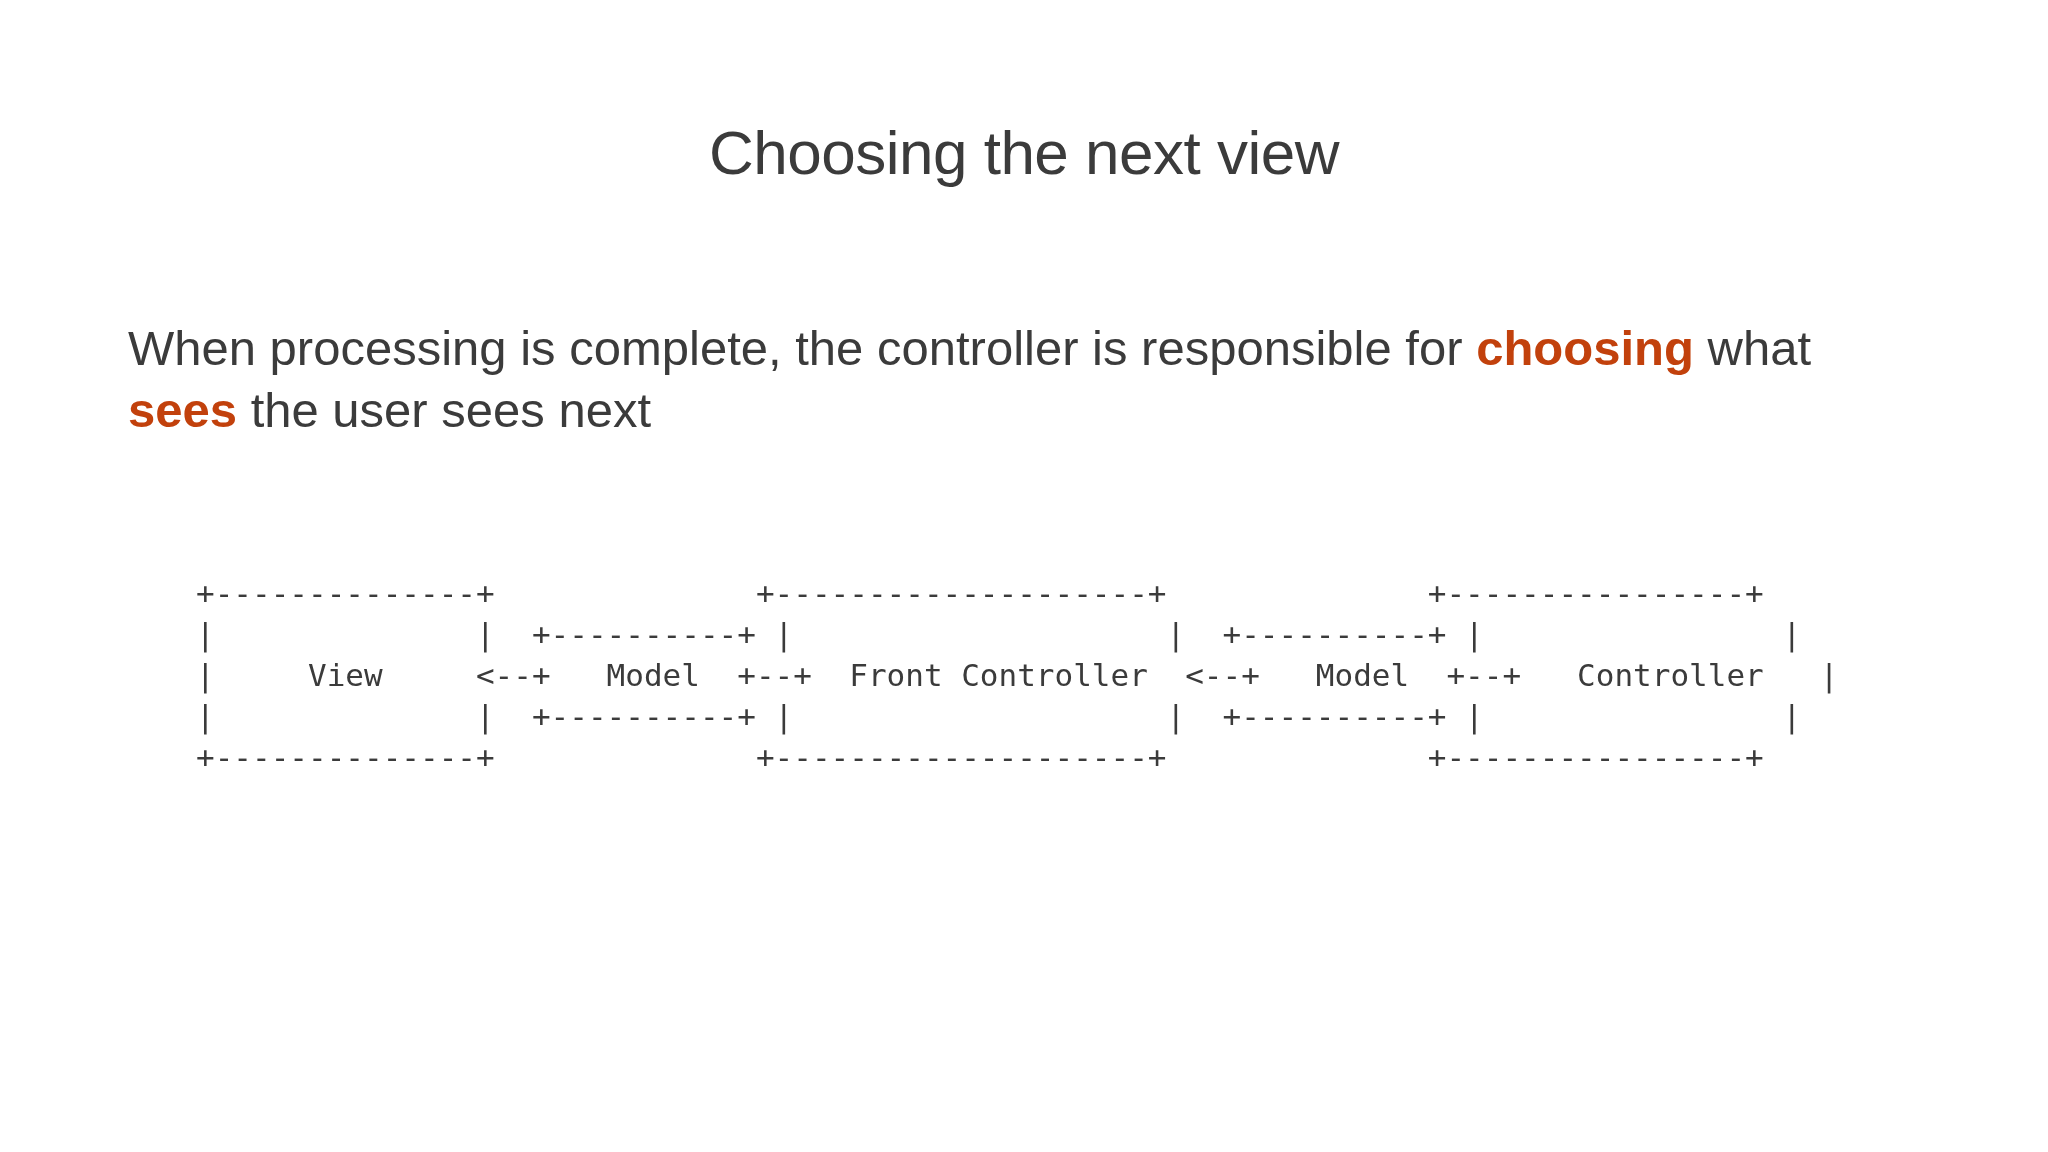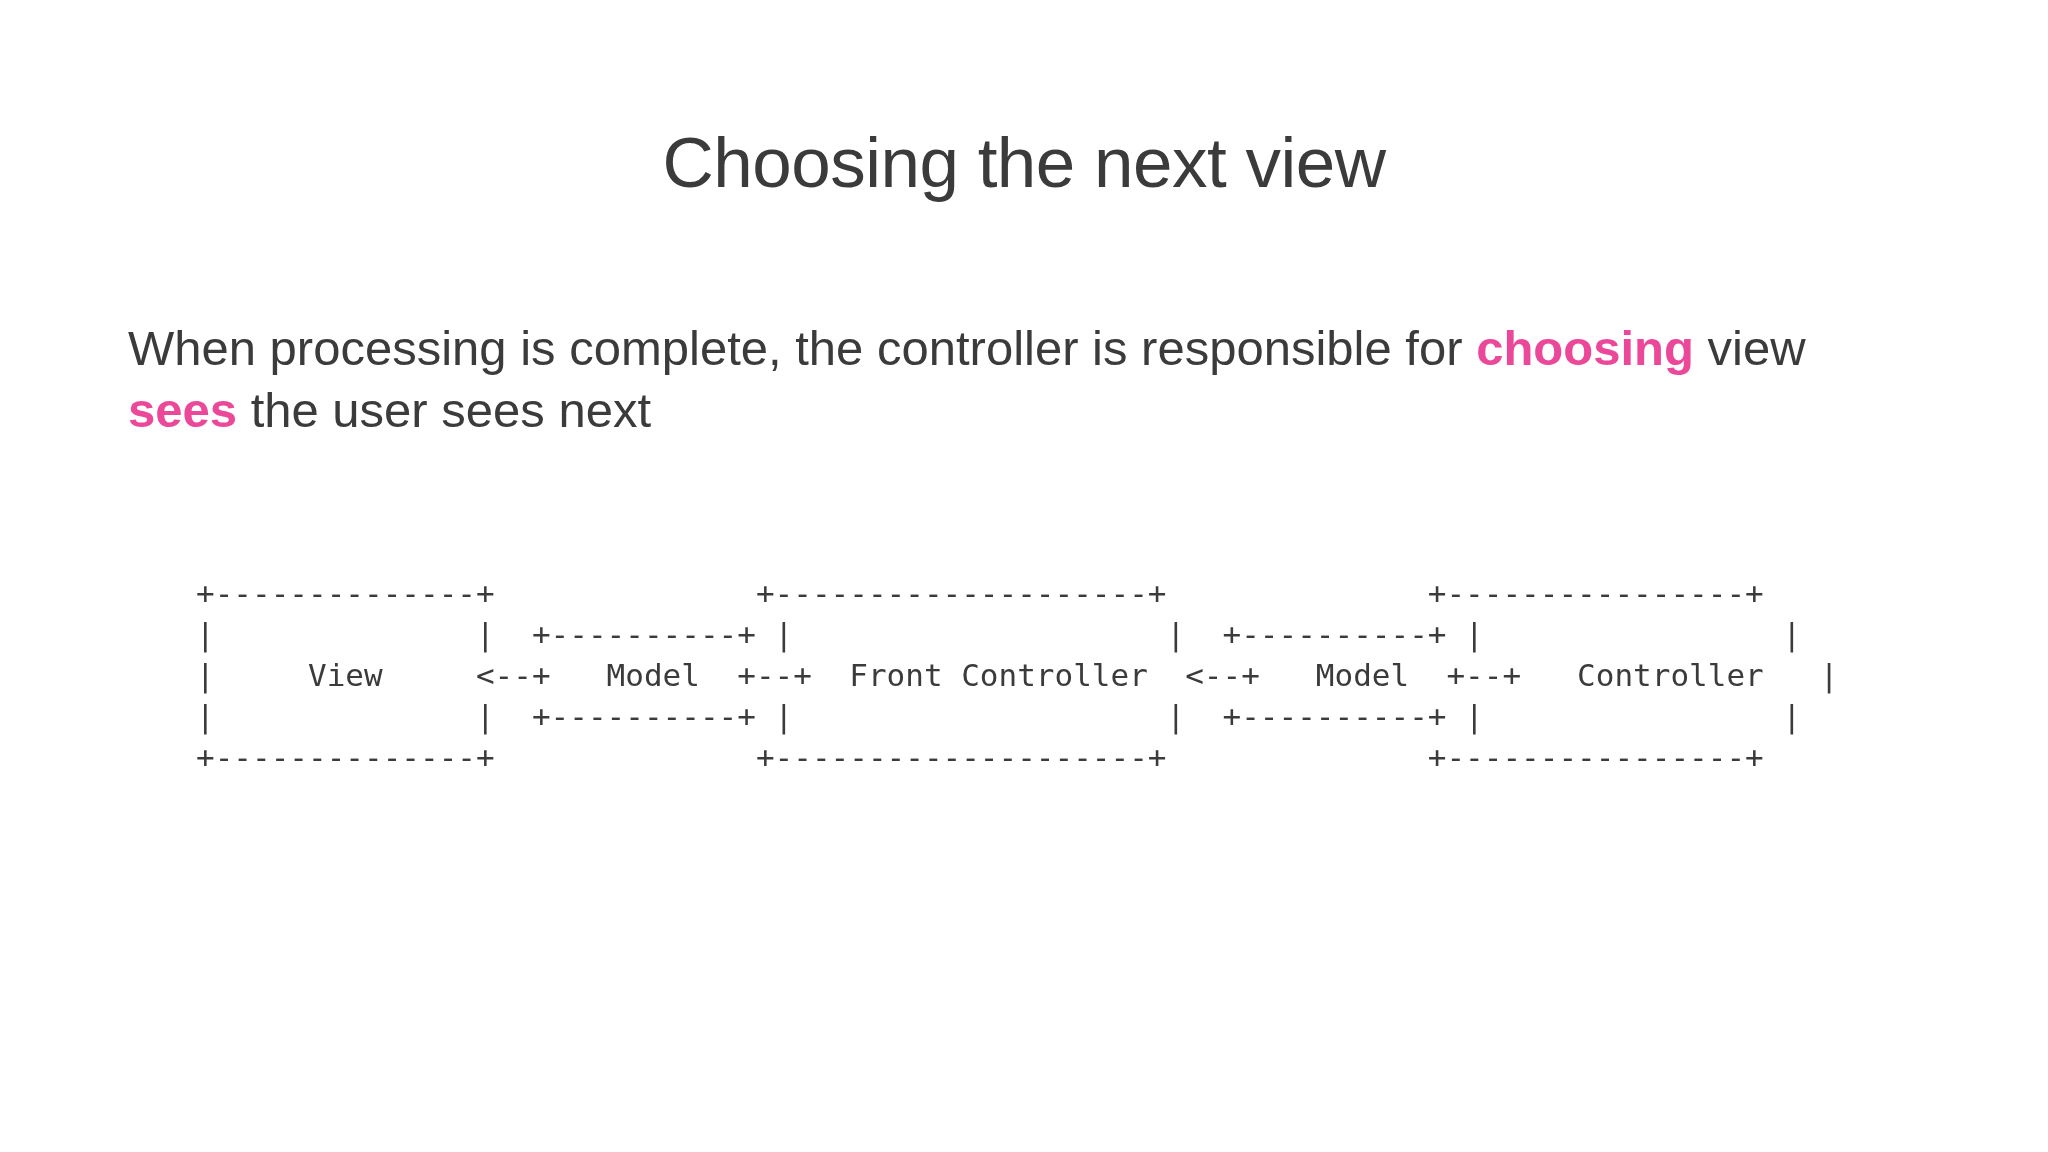--- a/index.html
+++ b/index.html
@@ -23,42 +23,42 @@
     background: #ffffff;
   }
 
   
   .slide-title {
     position: absolute;
     top: 78px;
     left: 0;
     width: 2048px;
     text-align: center;
-    font-size: 71px;
+    font-size: 62px;
     font-weight: 400;
     line-height: 1.05;
     letter-spacing: -0.5px;
     color: #3b3b3b;
     white-space: pre;
   }
 
   
   .slide-body {
     position: absolute;
     top: 268px;
     left: 128px;
     width: 1760px;
     font-size: 49px;
     font-weight: 400;
     line-height: 1.27;
     color: #3b3b3b;
   }
   .slide-body .b {
     font-weight: 700;
-    color: #ec4899;
+    color: #c2410c;
   }
 
   
   .ascii-diagram {
     position: absolute;
     top: 542px;
     left: 196px;
     font-family: "DejaVu Sans Mono", "Liberation Mono", monospace;
     font-size: 31px;
     line-height: 41px;
@@ -73,18 +73,18 @@
   }
 </style>
 </head>
 <body>
 
 <div class="slide">
 
   <h1 class="slide-title">Choosing the next view</h1>
 
   <p class="slide-body">
-    <span>When processing is complete, the controller is responsible for </span><span class="b">choosing</span><span> view </span><span class="b">sees</span><span> the user sees next</span>
+    <span>When processing is complete, the controller is responsible for </span><span class="b">choosing</span><span> what </span><span class="b">sees</span><span> the user sees next</span>
   </p>
 
   <pre class="ascii-diagram"><span class="ascii-line">+--------------+              +--------------------+              +----------------+</span><span class="ascii-line">|              |  +----------+ |                    |  +----------+ |                |</span><span class="ascii-line">|     View     &lt;--+   Model  +--+  Front Controller  &lt;--+   Model  +--+   Controller   |</span><span class="ascii-line">|              |  +----------+ |                    |  +----------+ |                |</span><span class="ascii-line">+--------------+              +--------------------+              +----------------+</span></pre>
 
 </div>
 
 </body></html>

